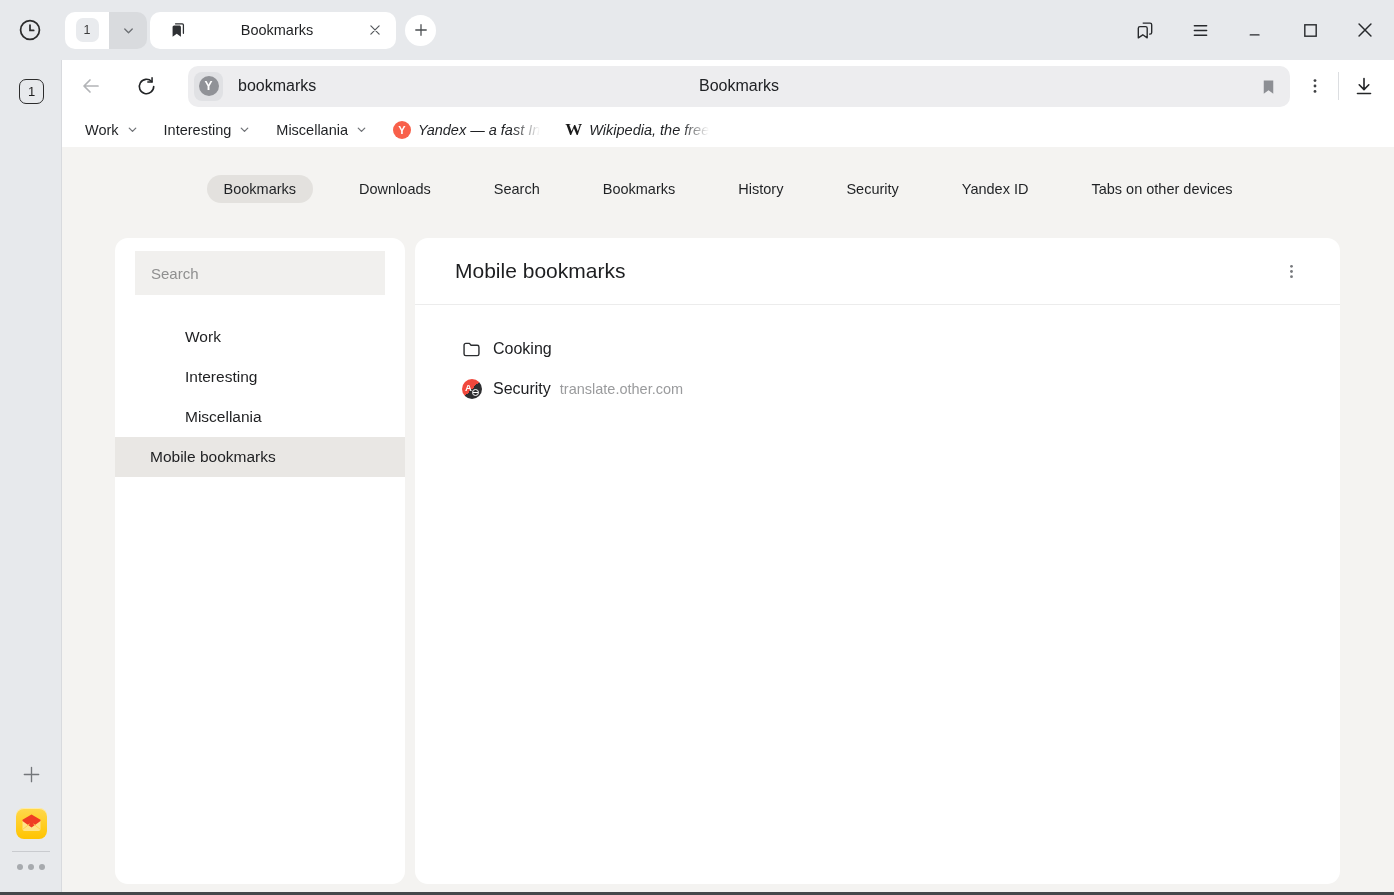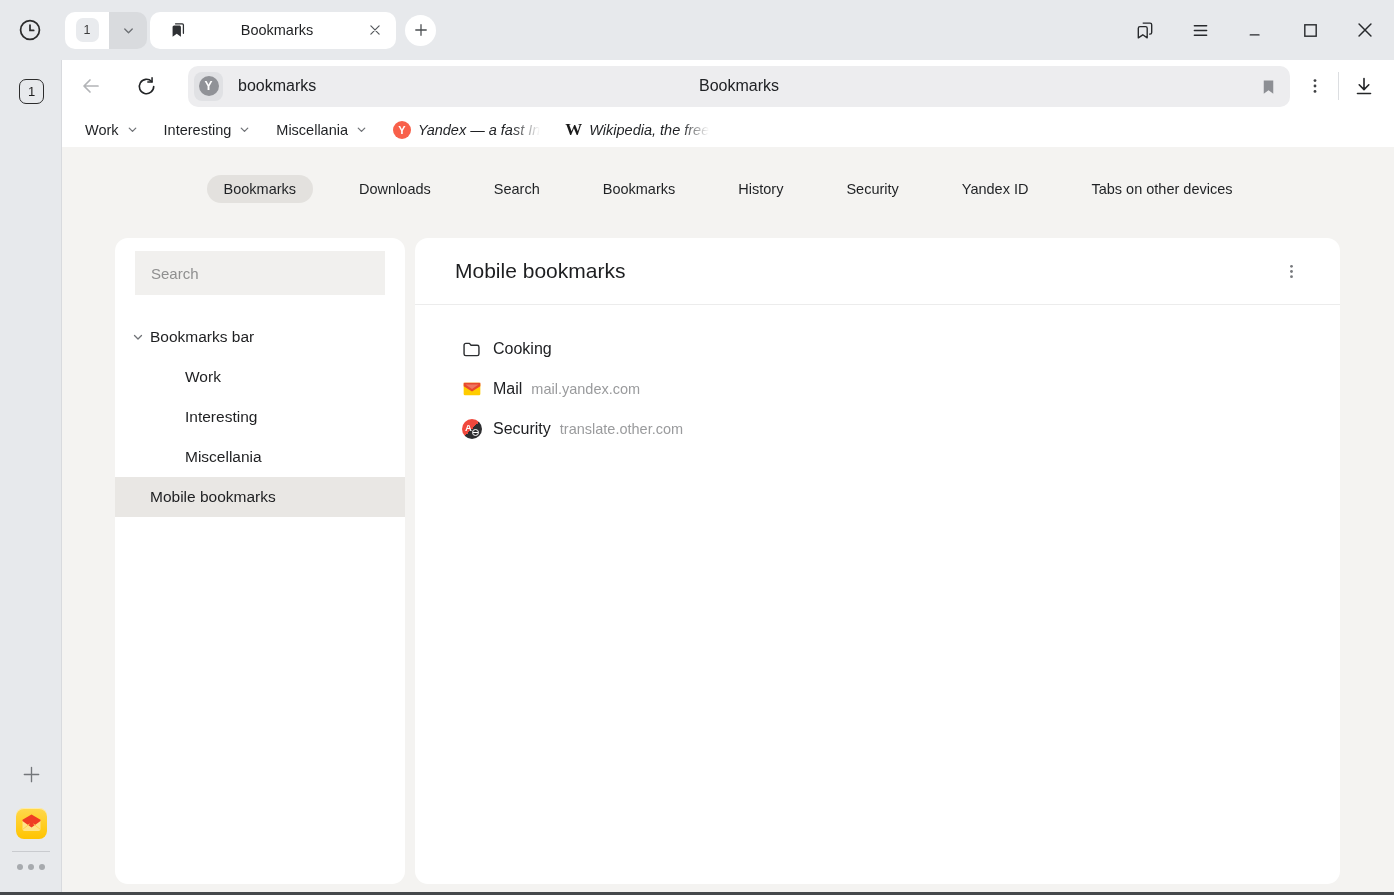--- a/index.html
+++ b/index.html
@@ -276,26 +276,20 @@
           <span class="pill">Tabs on other devices</span>
         </div>
 
         <div class="cards">
 
           <div class="card sidebar-card">
             <div class="search-wrap">
               <input class="search-input" type="text" placeholder="Search" style="">
             </div>
             <div class="tree">
-              <div class="tree-row">
-                <svg class="tree-chevron" viewBox="0 0 24 24" fill="none" stroke="currentColor" stroke-width="2.2" stroke-linecap="round" stroke-linejoin="round">
-                    <path d="M6 9.5l6 6 6-6"></path>
-                  </svg>
-                <span>Bookmarks bar</span>
-              </div>
               <div class="tree-row lvl1">
                 <span>Work</span>
               </div>
               <div class="tree-row lvl1">
                 <span>Interesting</span>
               </div>
               <div class="tree-row lvl1">
                 <span>Miscellania</span>
               </div>
               <div class="tree-row selected">
@@ -319,31 +313,20 @@
               <div class="mc-row">
                 <span class="row-icon">
                   <svg width="21" height="21" viewBox="0 0 24 24" fill="none" stroke="currentColor" stroke-width="1.6" stroke-linejoin="round">
                       <path d="M3.5 7a2 2 0 0 1 2-2h4.1l1.9 2.2h7a2 2 0 0 1 2 2V17a2 2 0 0 1-2 2h-13a2 2 0 0 1-2-2z"></path>
                     </svg>
                 </span>
                 <span class="mc-name">Cooking</span>
               </div>
               <div class="mc-row">
                 <span class="row-icon">
-                  <svg width="20" height="20" viewBox="0 0 24 24">
-                      <rect x="2" y="4.5" width="20" height="15" rx="1.5" fill="#ffcc00"></rect>
-                      <path d="M2 4.5h20v4.2L12 15 2 8.7z" fill="#e8482e"></path>
-                      <path d="M4 6.5h16L12 12z" fill="#fff" opacity="0.25"></path>
-                    </svg>
-                </span>
-                <span class="mc-name">Mail</span>
-                <span class="mc-url">mail.yandex.com</span>
-              </div>
-              <div class="mc-row">
-                <span class="row-icon">
                   <span class="fav-translate">
                       <span class="tA">A</span>
                       <span class="tGlobe"></span>
                     </span>
                 </span>
                 <span class="mc-name">Security</span>
                 <span class="mc-url">translate.other.com</span>
               </div>
             </div>
           </div>

